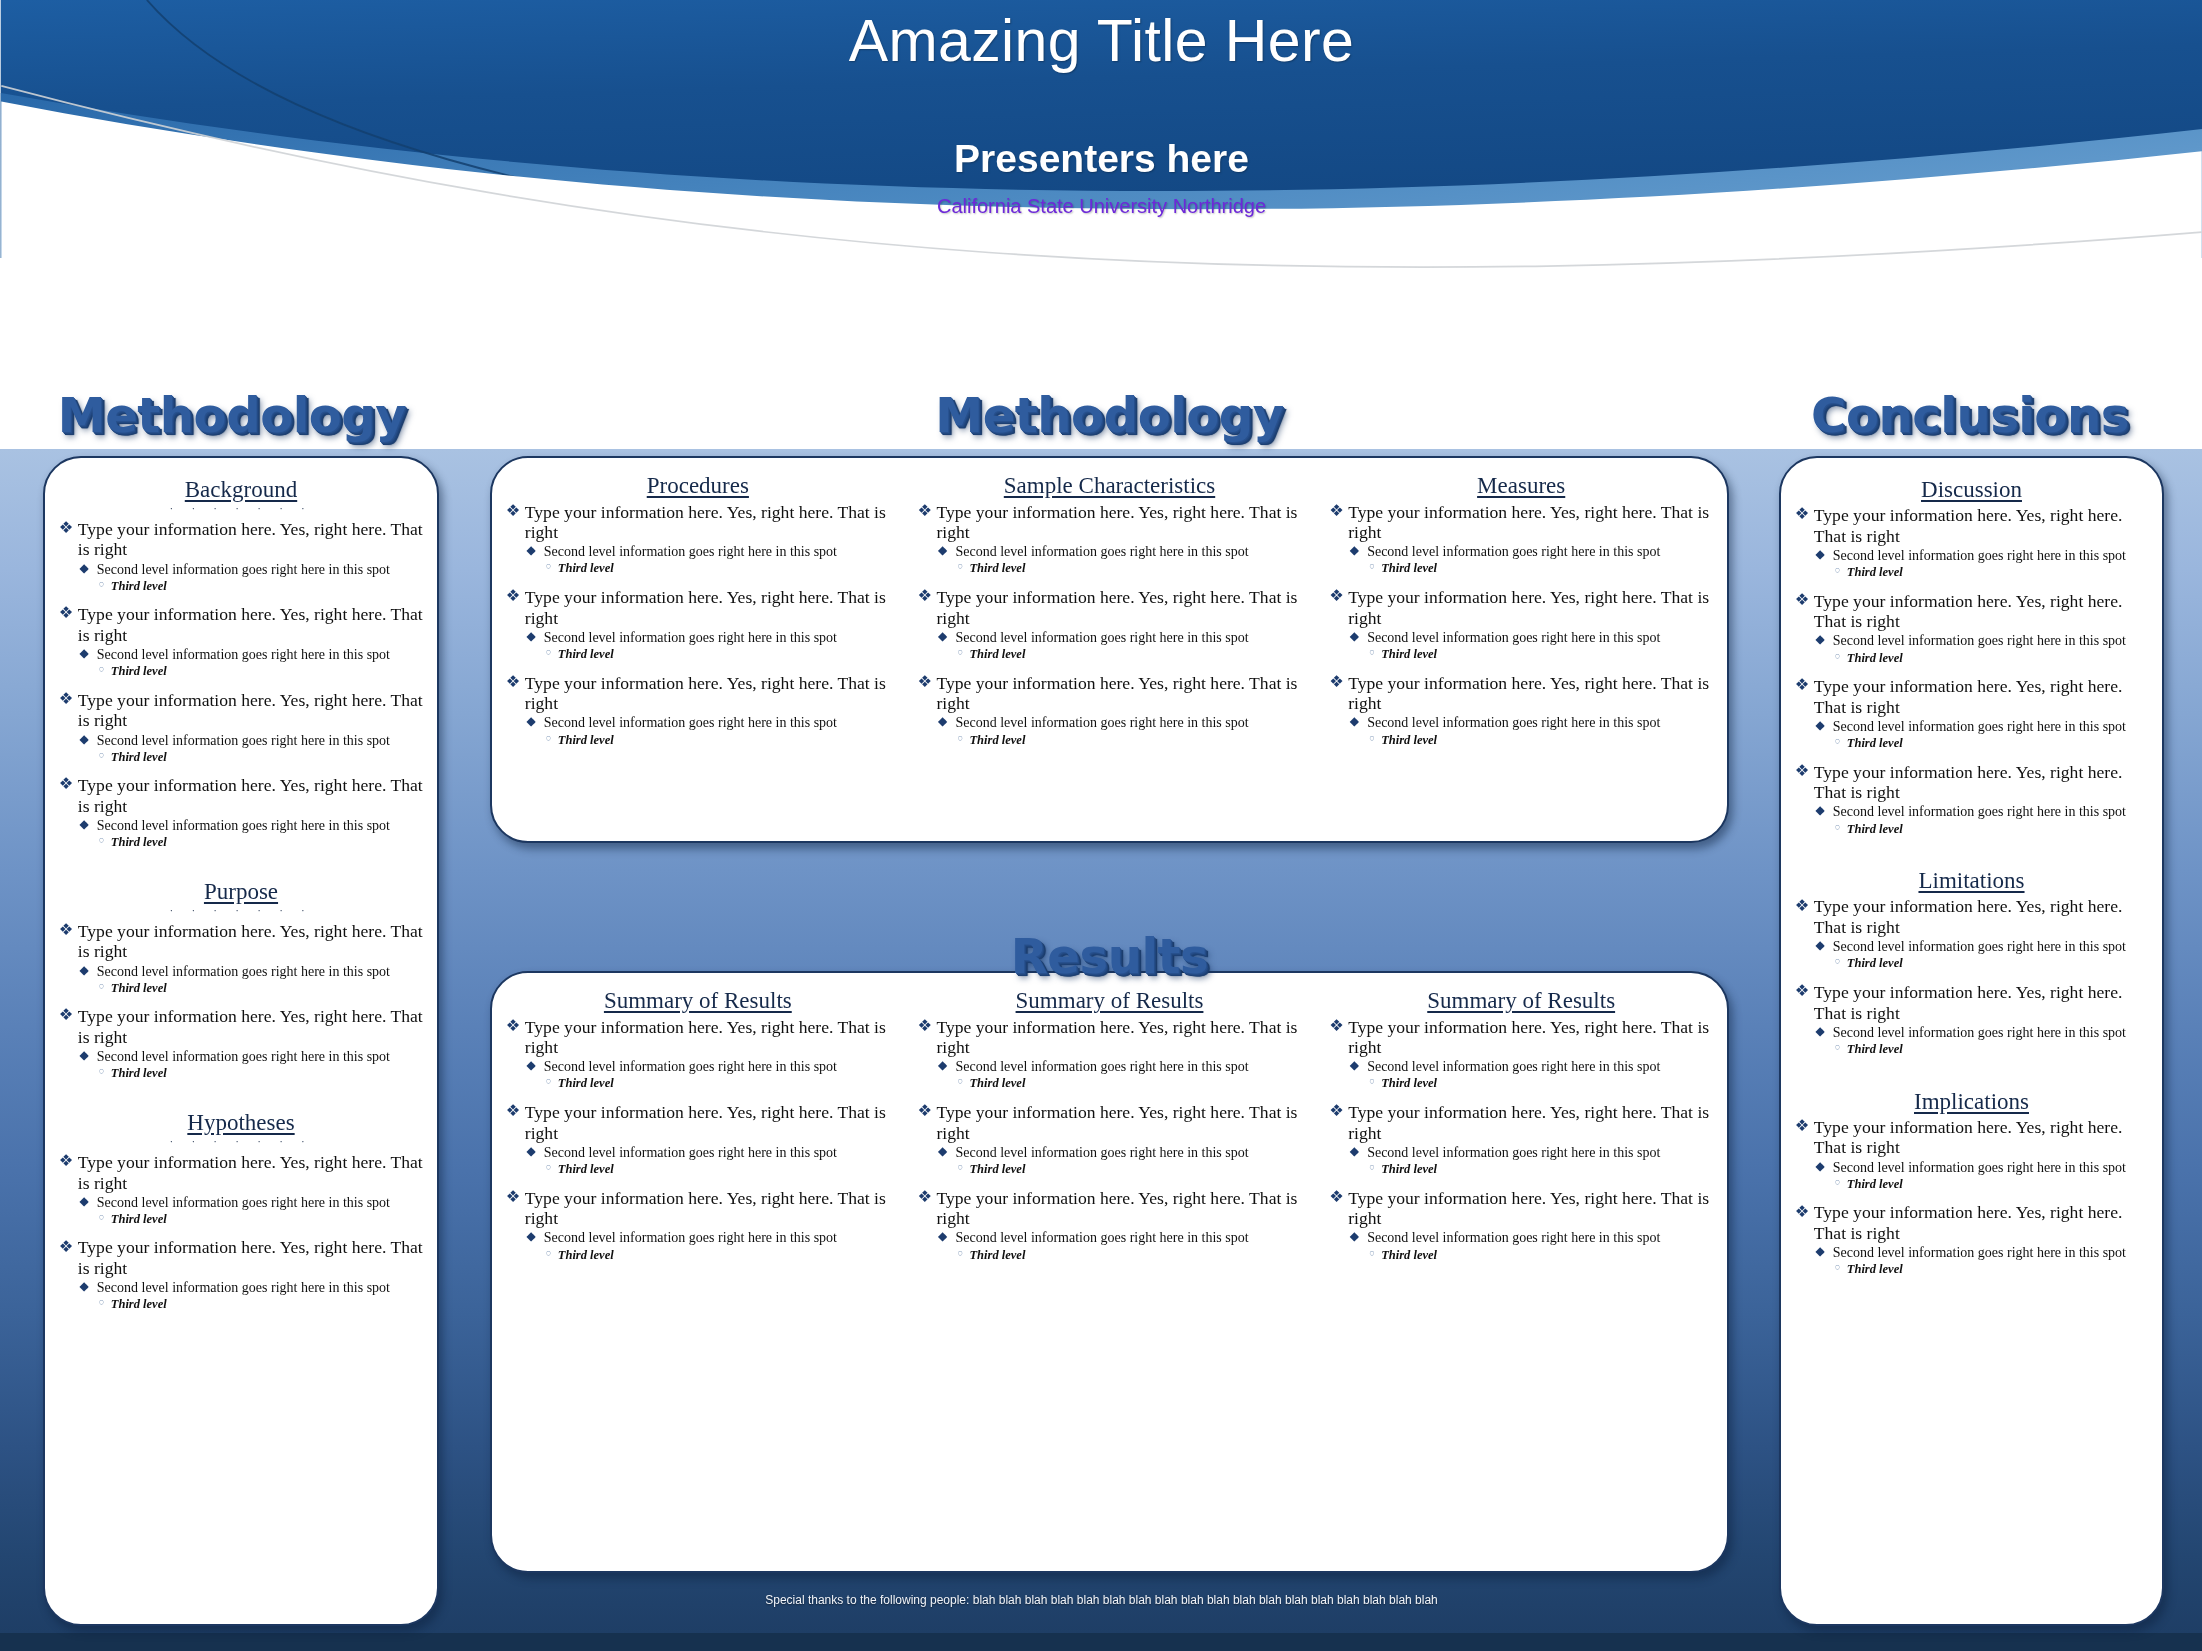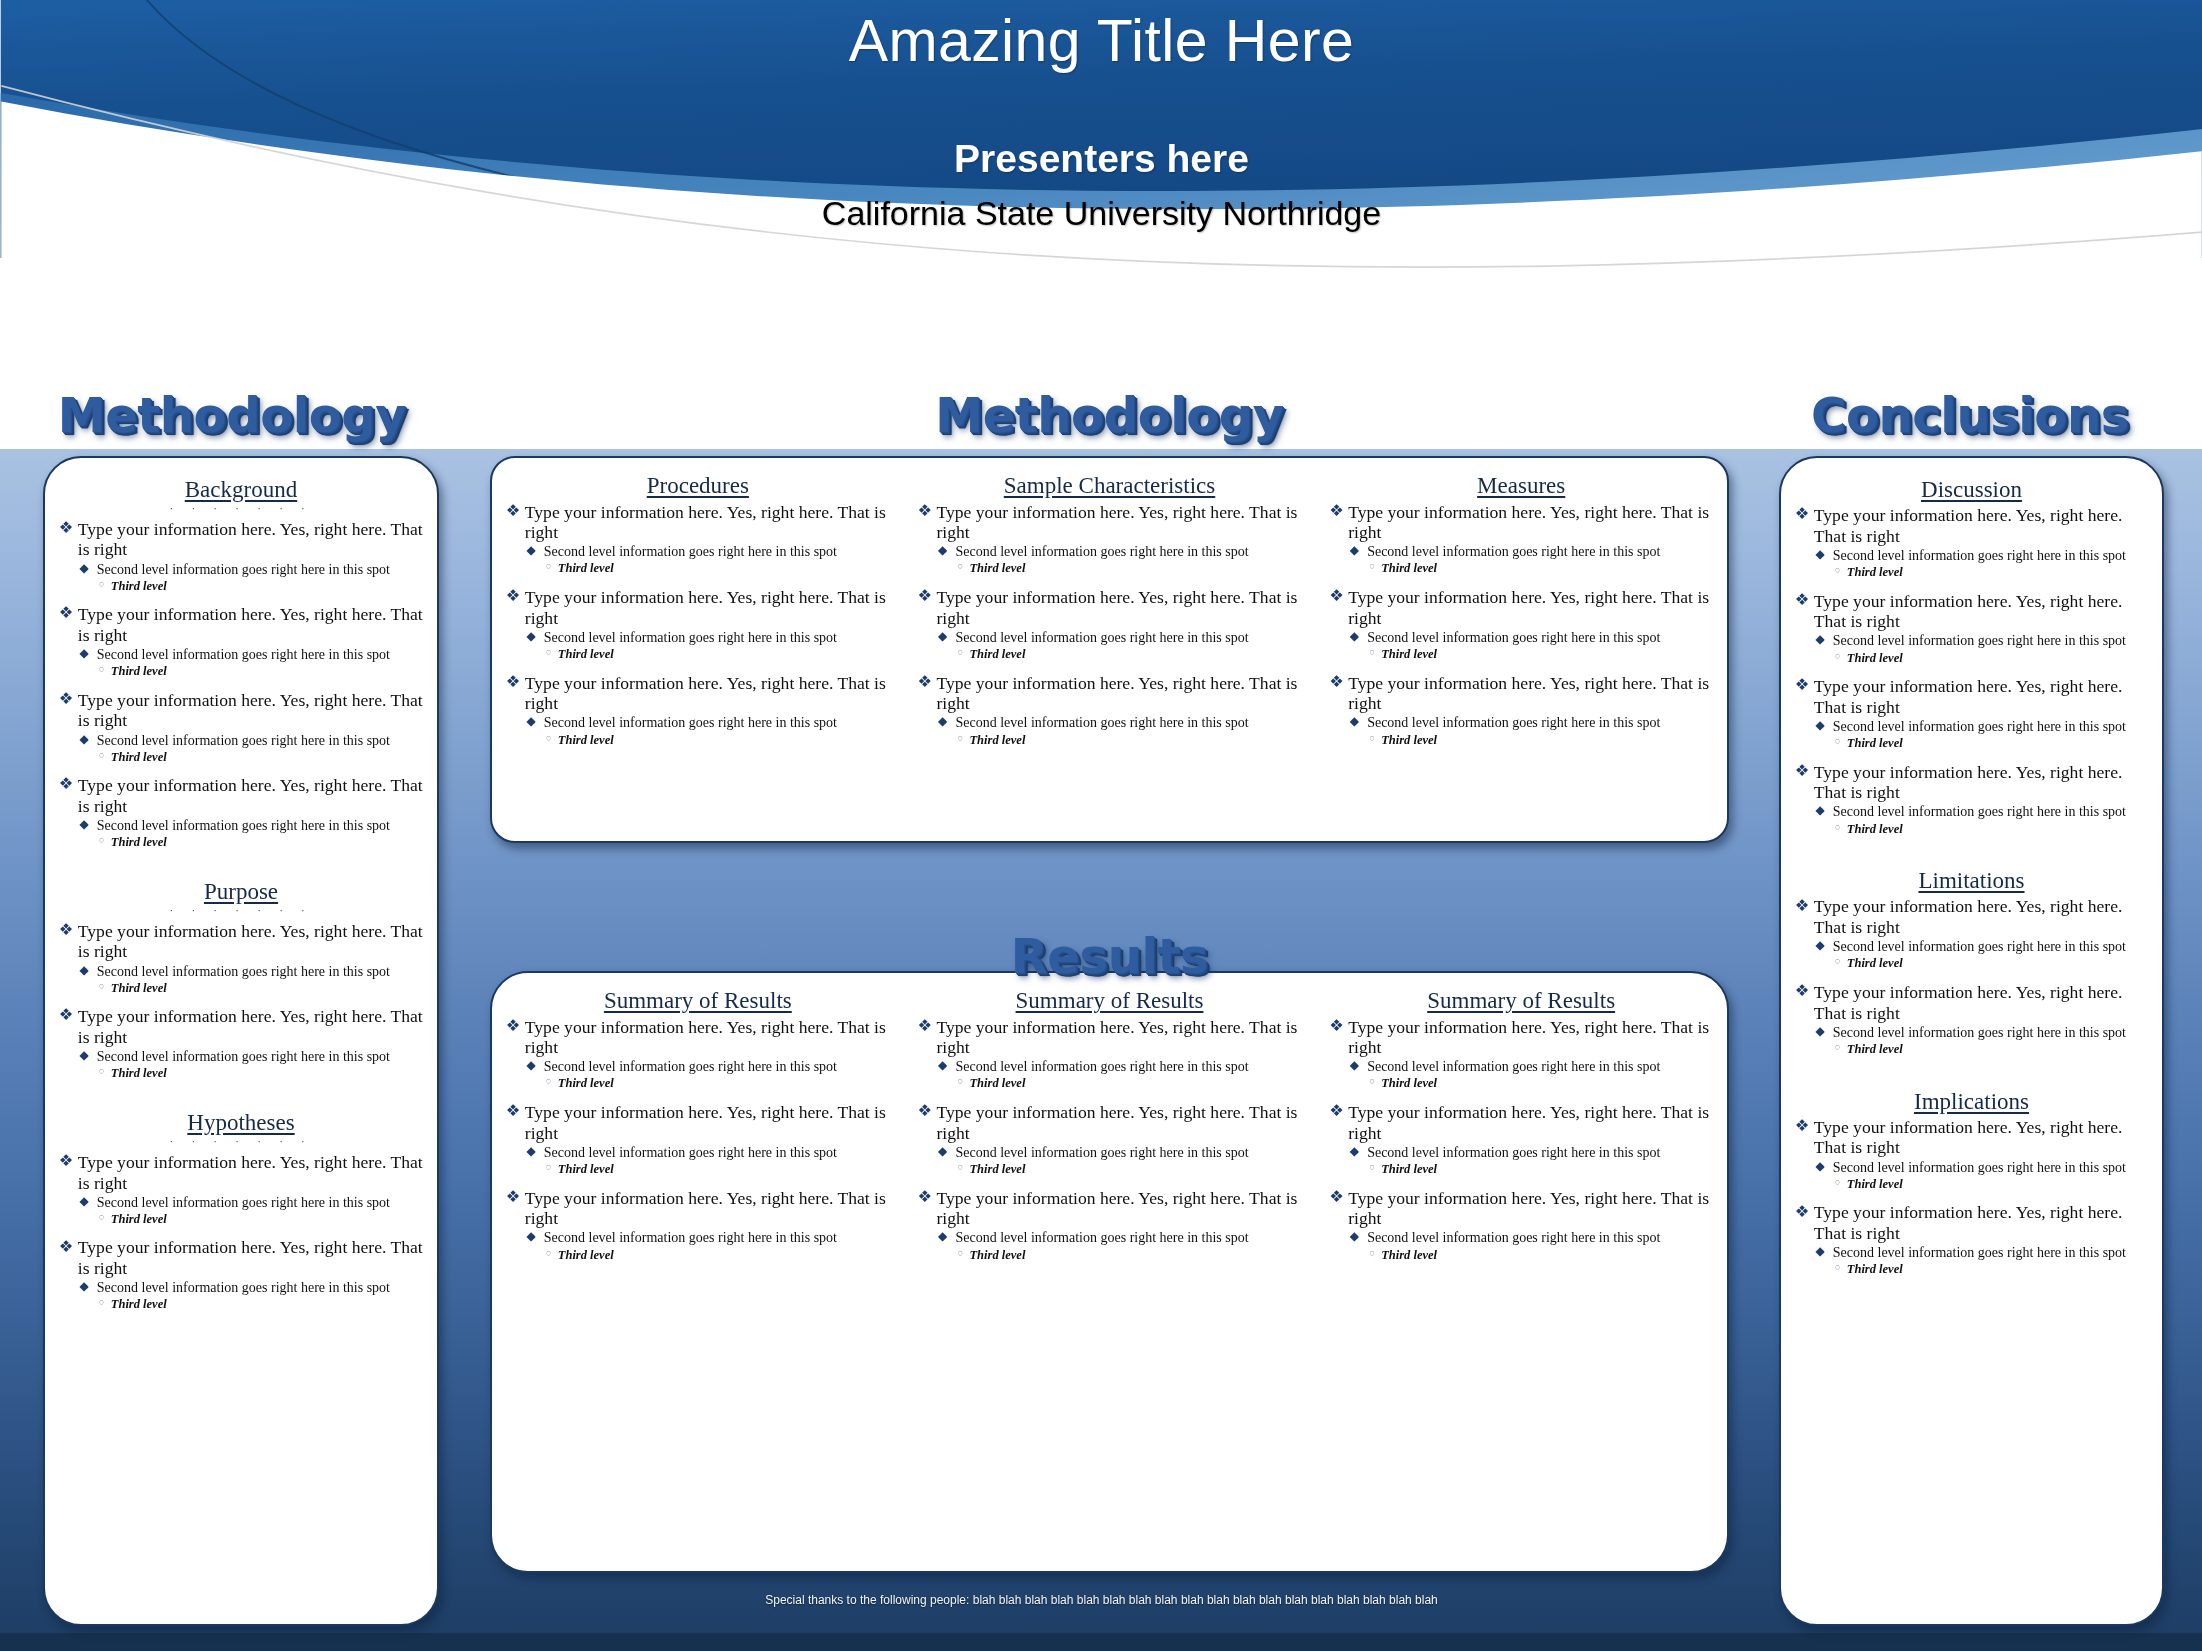--- a/index.html
+++ b/index.html
@@ -46,21 +46,21 @@
     text-shadow:0.9px 0.9px 1.7px rgba(0,0,0,0.28);
   }
   .poster-presenters {
     font-family:"Liberation Sans", sans-serif;
     font-size:39px; font-weight:bold; color:#ffffff;
     margin-top:65px; line-height:1.1;
     text-shadow:0.9px 0.9px 1.7px rgba(0,0,0,0.25);
   }
   .poster-affil {
     font-family:"Liberation Sans", sans-serif;
-    font-size:34px; font-weight:400; color:#000000;
+    font-size:20px; font-weight:400; color:#6d28d9;
     margin-top:13.8px; line-height:1.1;
     text-shadow:0.9px 0.9px 1.7px rgba(0,0,0,0.25);
   }
 
   
   .sect-head {
     position:absolute;
     font-family:"DejaVu Sans", sans-serif;
     font-weight:bold;
     font-size:48px;
@@ -85,21 +85,21 @@
   .card {
     position:absolute;
     background:#ffffff;
     border:2.6px solid #1c3760;
     border-radius:38px;
     box-shadow:3.4px 5.2px 8.6px rgba(10,30,60,0.45);
     overflow:hidden;
     z-index:4;
   }
   #card-intro   { left:43px;   top:456px;  width:396px;  height:1170px; }
-  #card-method  { left:490px;  top:456px;  width:1239px; height:387px;border-radius:25px; }
+  #card-method  { left:490px;  top:456px;  width:1239px; height:387px; }
   #card-concl   { left:1779px; top:456px;  width:385px;  height:1170px; }
   #card-results { left:490px;  top:971px; width:1239px; height:602px; }
 
   
   .cols { display:flex; width:100%; height:100%; }
   .col  { flex:1 1 0; padding:12px 13.8px 8.6px 13.8px; }
   .col.pad-intro { padding:15.5px 13.8px 8.6px 13.8px; }
 
   
   .sub-head {

